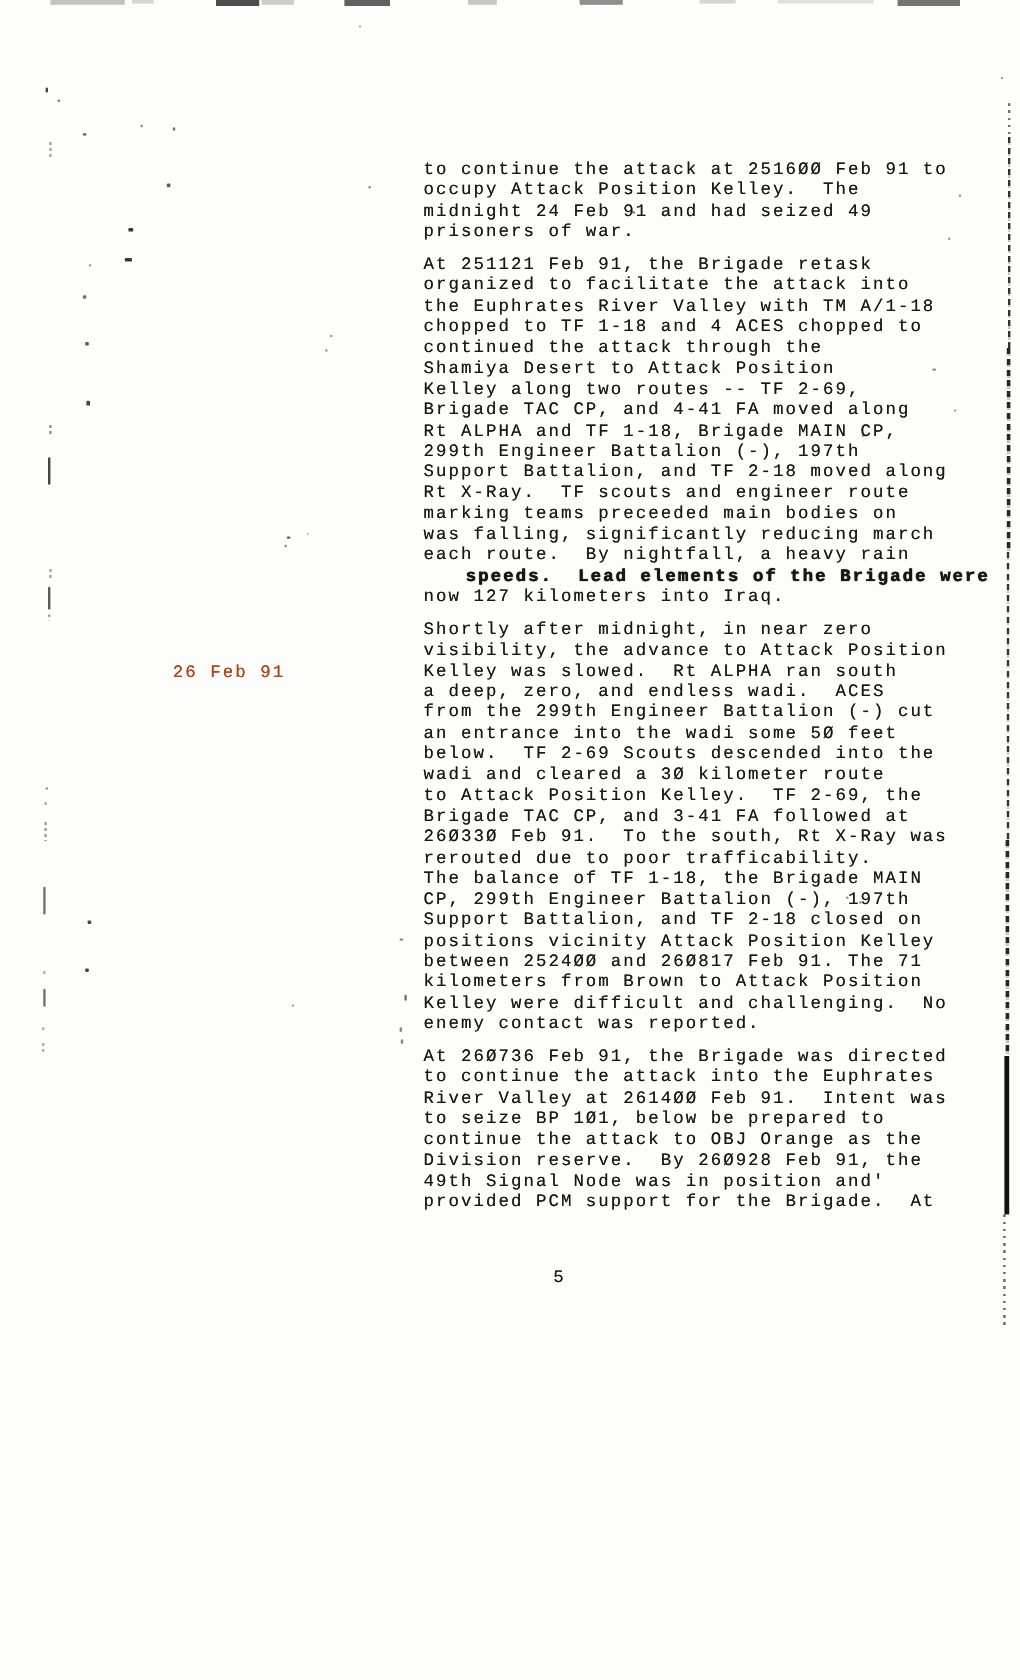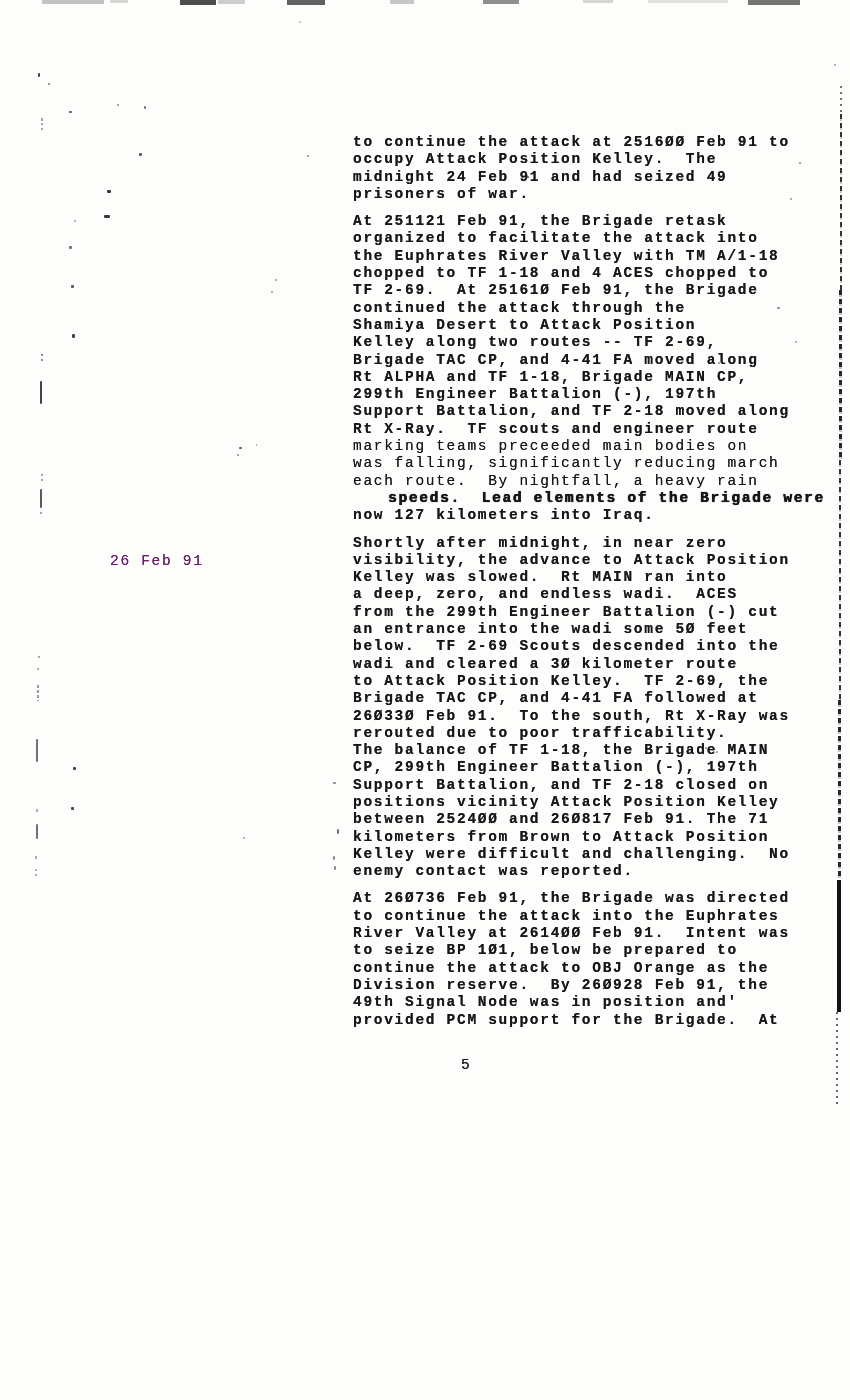--- a/index.html
+++ b/index.html
@@ -15,26 +15,26 @@
     position:absolute;
     left:353px;top:134px;
     width:470px;
     color:#171717;
     font-size:14.5px;
     line-height:17.3px;
     letter-spacing:1.7px;
     text-shadow:0 0 0.5px rgba(25,25,25,0.75);
   }
   .para{margin:0 0 10px 0;}
-  .line{white-space:pre;height:17.3px;font-weight:bold;}
+  .line{white-space:pre;height:17.3px;}
   .ink1{font-weight:normal;}
   .ink2{font-weight:bold;text-shadow:0 0 0.9px rgba(0,0,0,0.95),0.4px 0 0.4px rgba(0,0,0,0.8);margin-left:35px;}
   .margin-label{
-    position:absolute;left:110px;top:553px;
-    color:#701a75;font-size:14.5px;letter-spacing:1.7px;white-space:pre;
+    position:absolute;left:144px;top:553px;
+    color:#c2410c;font-size:14.5px;letter-spacing:1.7px;white-space:pre;
     text-shadow:0 0 0.5px rgba(25,25,25,0.75);
   }
   .page-number{
     position:absolute;left:461px;top:1057px;
     color:#1a1a1a;font-size:14.5px;letter-spacing:1.7px;
     text-shadow:0 0 0.5px rgba(25,25,25,0.75);
   }
   
   .sp{position:absolute;background:#151515;display:block;border-radius:1px;}
   .spv{position:absolute;width:1.5px;display:block;
@@ -55,46 +55,45 @@
       <div class="line">to continue the attack at 2516ØØ Feb 91 to</div>
       <div class="line">occupy Attack Position Kelley.  The</div>
       <div class="line">midnight 24 Feb 91 and had seized 49</div>
       <div class="line">prisoners of war.</div>
     </div>
     <div class="para">
       <div class="line">At 251121 Feb 91, the Brigade retask</div>
       <div class="line">organized to facilitate the attack into</div>
       <div class="line">the Euphrates River Valley with TM A/1-18</div>
       <div class="line">chopped to TF 1-18 and 4 ACES chopped to</div>
-      <div class="line">TF 2-69.  At 25161Ø Feb 91, the Brigade</div>
       <div class="line">continued the attack through the</div>
       <div class="line">Shamiya Desert to Attack Position</div>
       <div class="line">Kelley along two routes -- TF 2-69,</div>
       <div class="line">Brigade TAC CP, and 4-41 FA moved along</div>
       <div class="line">Rt ALPHA and TF 1-18, Brigade MAIN CP,</div>
       <div class="line">299th Engineer Battalion (-), 197th</div>
       <div class="line">Support Battalion, and TF 2-18 moved along</div>
       <div class="line">Rt X-Ray.  TF scouts and engineer route</div>
       <div class="line ink1">marking teams preceeded main bodies on</div>
       <div class="line ink1">was falling, significantly reducing march</div>
       <div class="line ink1">each route.  By nightfall, a heavy rain</div>
       <div class="line ink2">speeds.  Lead elements of the Brigade were</div>
       <div class="line">now 127 kilometers into Iraq.</div>
     </div>
     <div class="para">
       <div class="line">Shortly after midnight, in near zero</div>
       <div class="line">visibility, the advance to Attack Position</div>
-      <div class="line">Kelley was slowed.  Rt MAIN ran into</div>
+      <div class="line">Kelley was slowed.  Rt ALPHA ran south</div>
       <div class="line">a deep, zero, and endless wadi.  ACES</div>
       <div class="line">from the 299th Engineer Battalion (-) cut</div>
       <div class="line">an entrance into the wadi some 5Ø feet</div>
       <div class="line">below.  TF 2-69 Scouts descended into the</div>
       <div class="line">wadi and cleared a 3Ø kilometer route</div>
       <div class="line">to Attack Position Kelley.  TF 2-69, the</div>
-      <div class="line">Brigade TAC CP, and 4-41 FA followed at</div>
+      <div class="line">Brigade TAC CP, and 3-41 FA followed at</div>
       <div class="line">26Ø33Ø Feb 91.  To the south, Rt X-Ray was</div>
       <div class="line">rerouted due to poor trafficability.</div>
       <div class="line">The balance of TF 1-18, the Brigade MAIN</div>
       <div class="line">CP, 299th Engineer Battalion (-), 197th</div>
       <div class="line">Support Battalion, and TF 2-18 closed on</div>
       <div class="line">positions vicinity Attack Position Kelley</div>
       <div class="line">between 2524ØØ and 26Ø817 Feb 91. The 71</div>
       <div class="line">kilometers from Brown to Attack Position</div>
       <div class="line">Kelley were difficult and challenging.  No</div>
       <div class="line">enemy contact was reported.</div>

